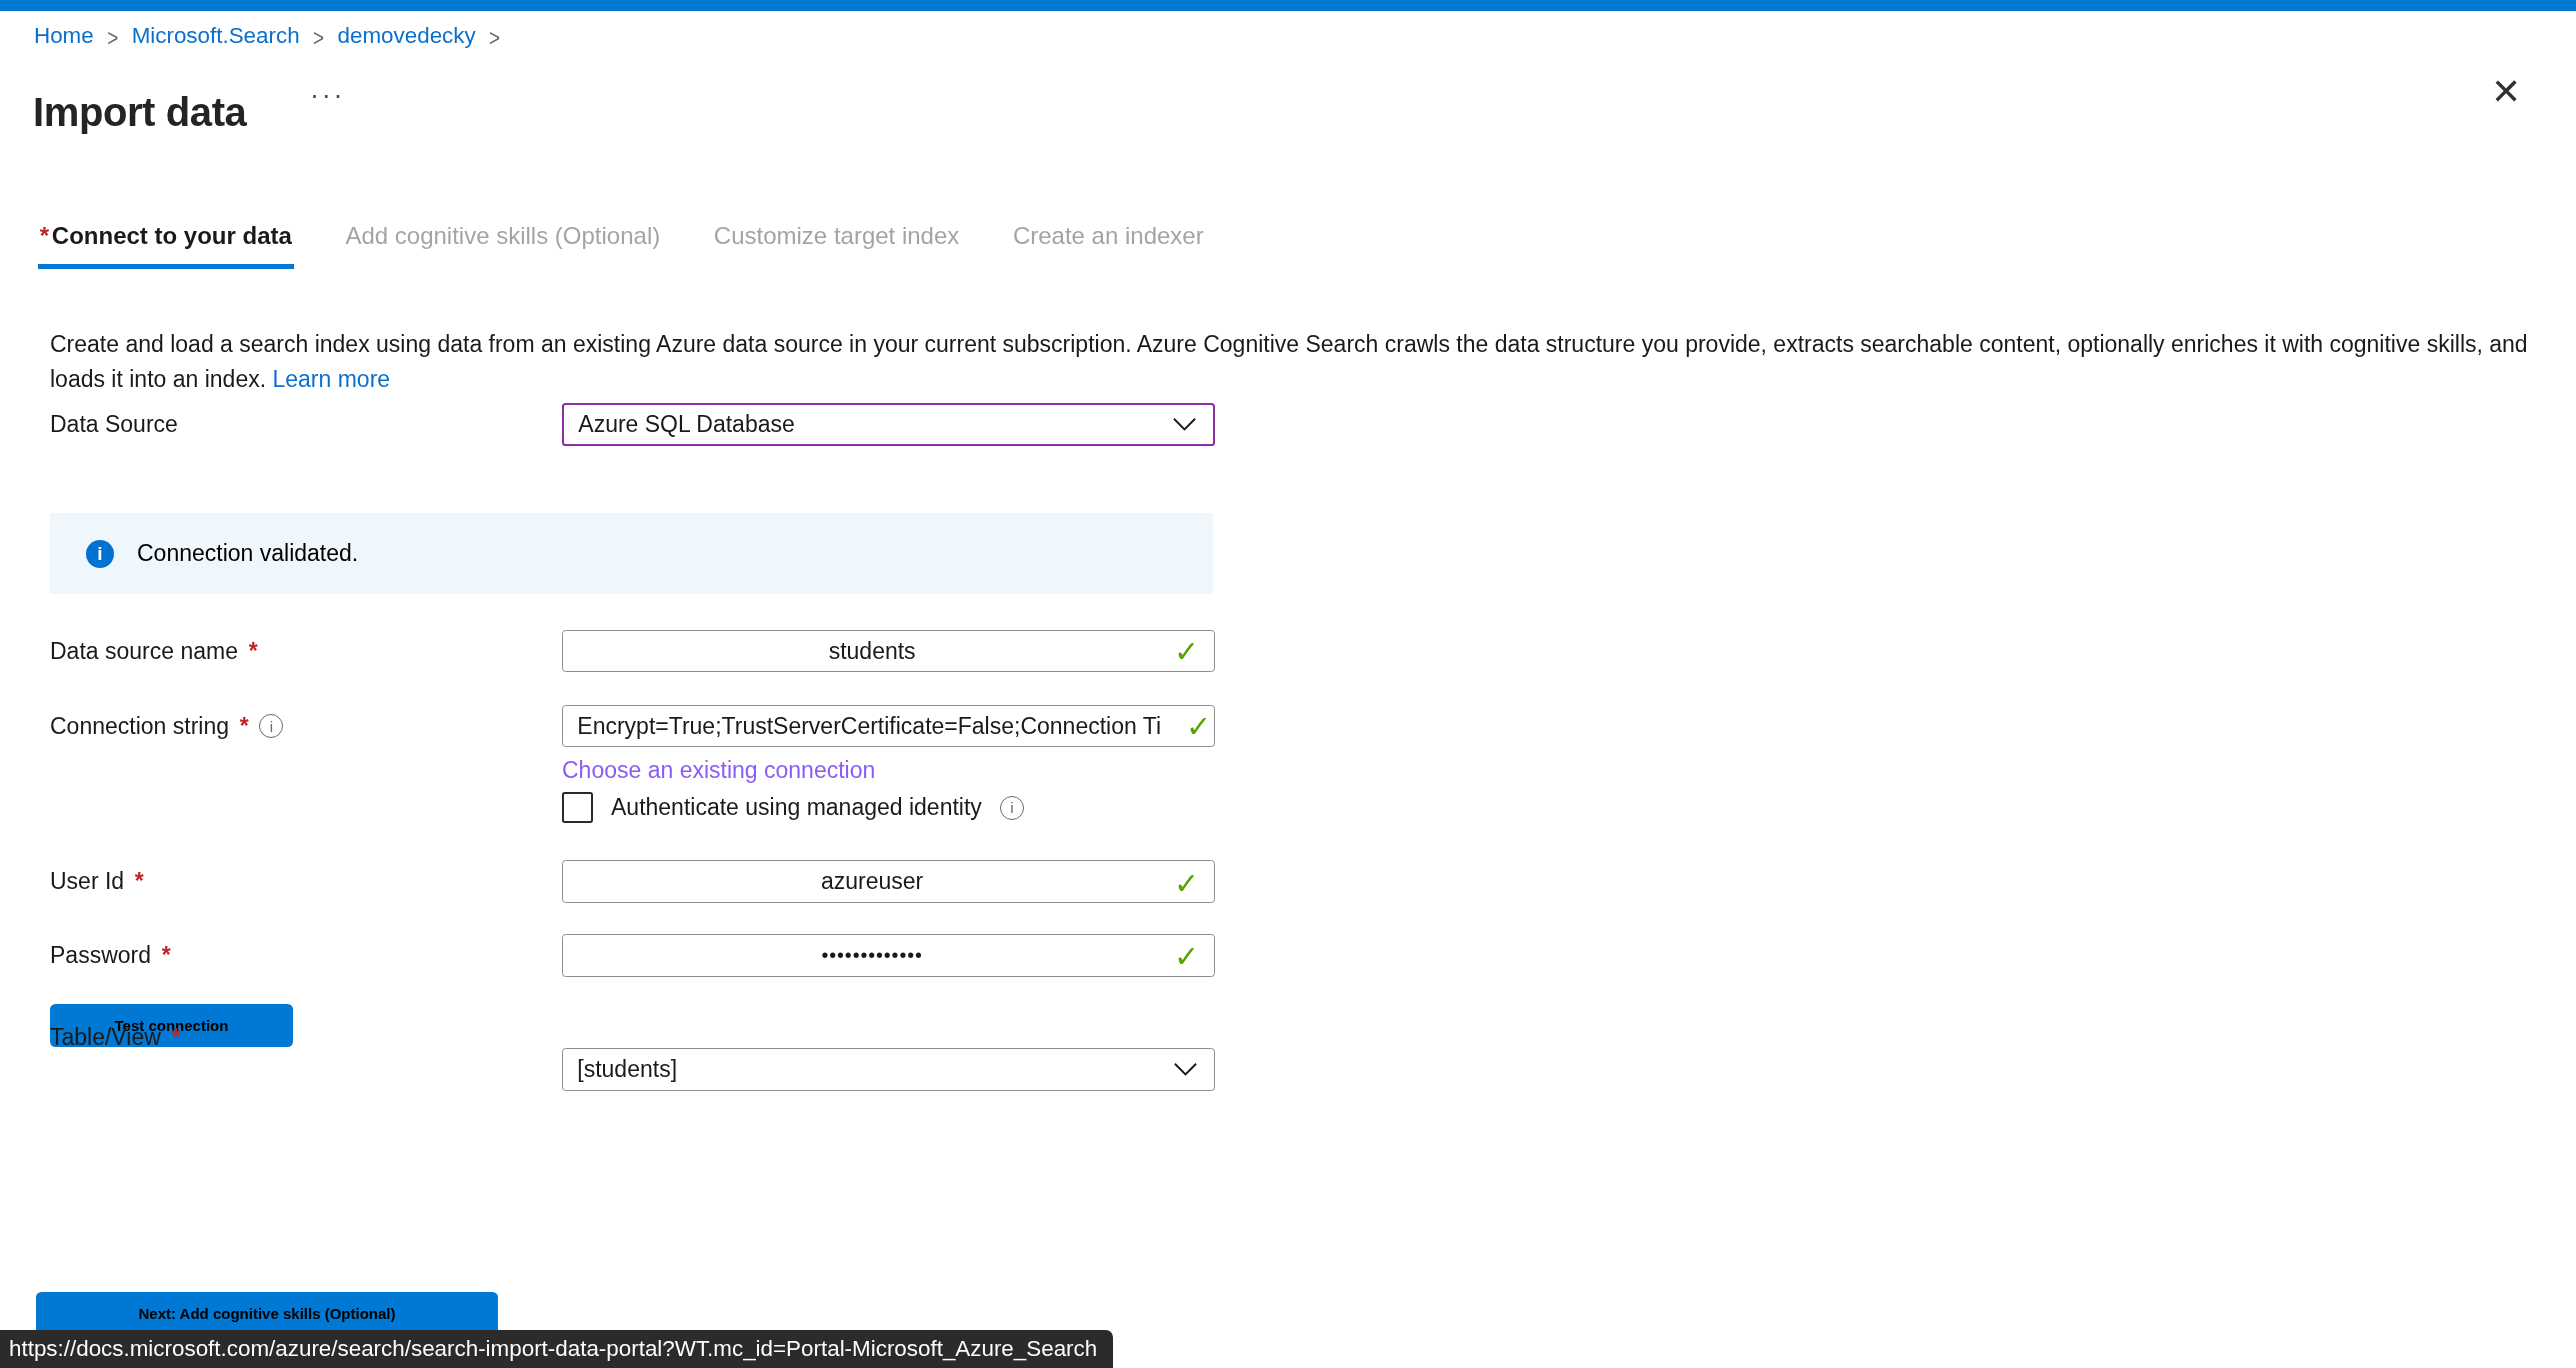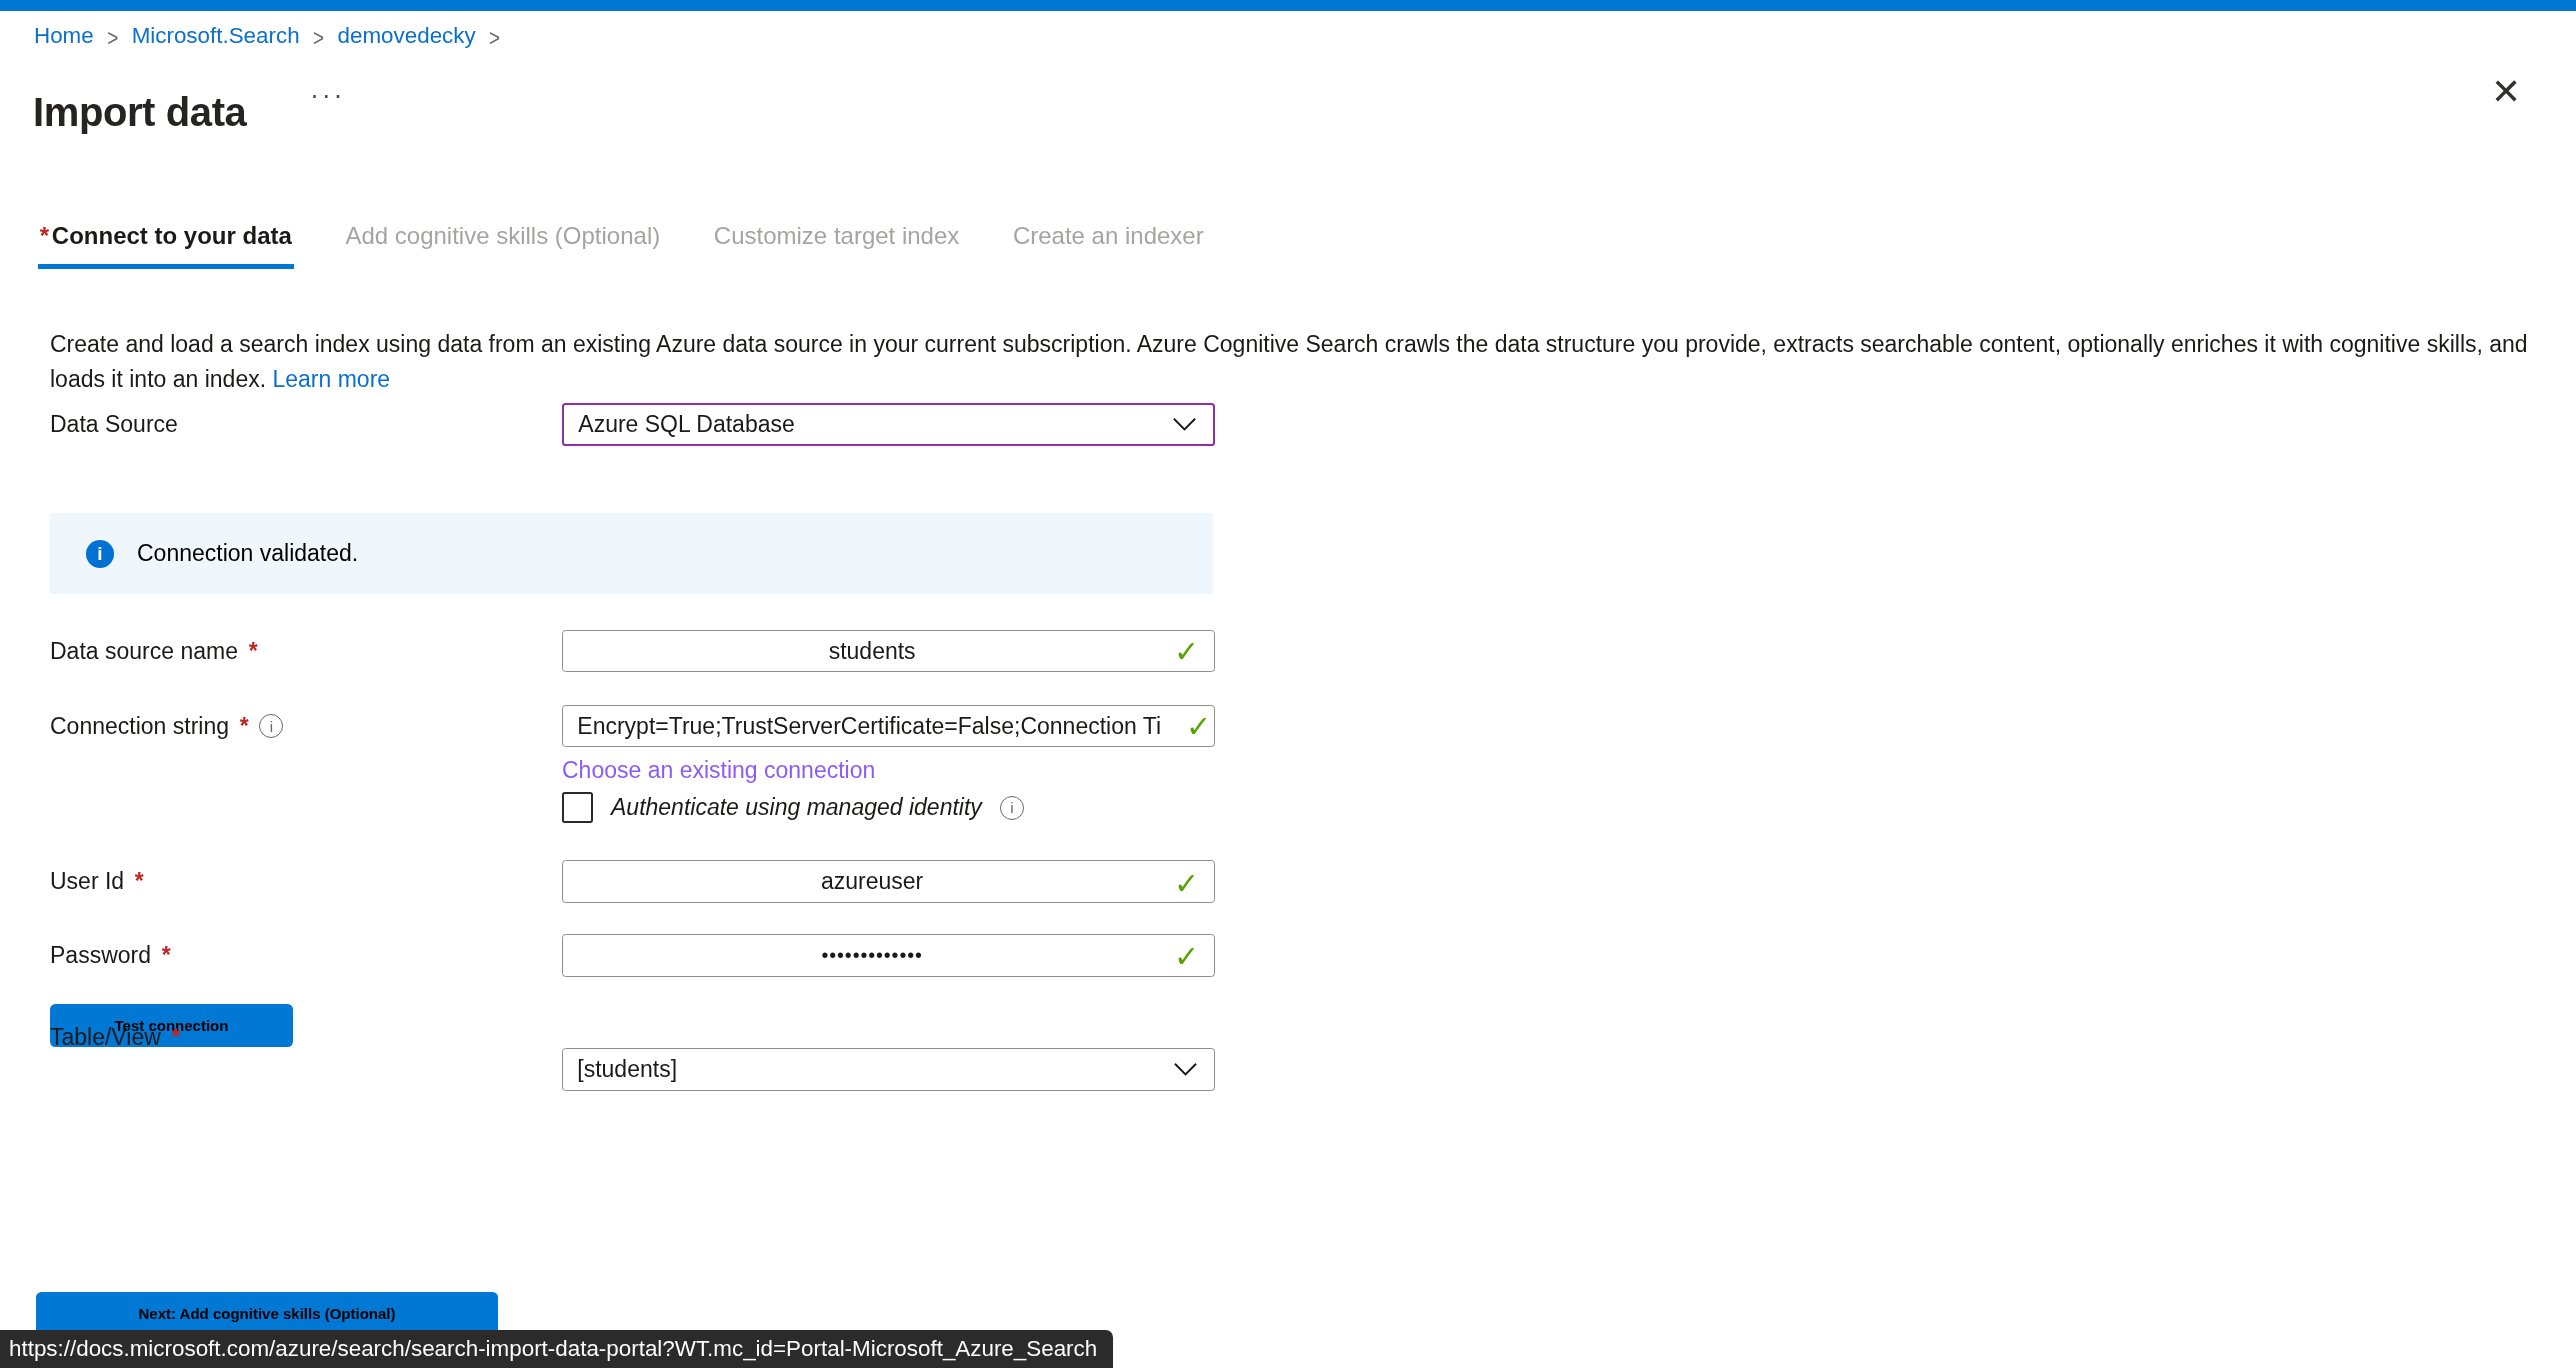--- a/index.html
+++ b/index.html
@@ -54,21 +54,21 @@
 
   
   .banner { left:50px; top:513px; width:1163px; height:81px; background:#eff6fc; border-radius:1.8px; display:flex; align-items:center; padding-left:36px; gap:23px; }
   .banner-icon { width:28px; height:28px; border-radius:50%; background:#0072d4; color:#fff; font-size:19px; font-weight:700; display:flex; align-items:center; justify-content:center; }
   .banner-text { font-size:23px; color:#000000; }
 
   
   .choose-link { left:562px; top:757px; font-size:23px; color:#8b5cf6; text-decoration:none; cursor:pointer; }
   .check-row { left:562px; top:792px; display:flex; align-items:center; gap:18px; }
   .checkbox { appearance:none; -webkit-appearance:none; width:31px; height:31px; border:2.2px solid #2b2a29; border-radius:2.7px; background:#fff; margin:0; cursor:pointer; }
-  .check-row label { font-size:23px; color:#1b1a19; cursor:pointer;font-style:italic; }
+  .check-row label { font-size:23px; color:#1b1a19; cursor:pointer; }
 
   
   .btn-primary { background:#0078d4; color:#000000; border:none; font-family:inherit; font-weight:700; font-size:15px; display:flex; align-items:center; justify-content:center; cursor:pointer; }
   .test-btn { left:50px; top:1004px; width:243px; height:43px; border-radius:5.4px; }
   .next-btn { left:36px; top:1292px; width:462px; height:43px; border-radius:5.4px; }
 
   
   .chev { width:25px; height:15px; flex:0 0 auto; }
   .chev path { fill:none; stroke:#1b1a19; stroke-width:2.2; }
 

